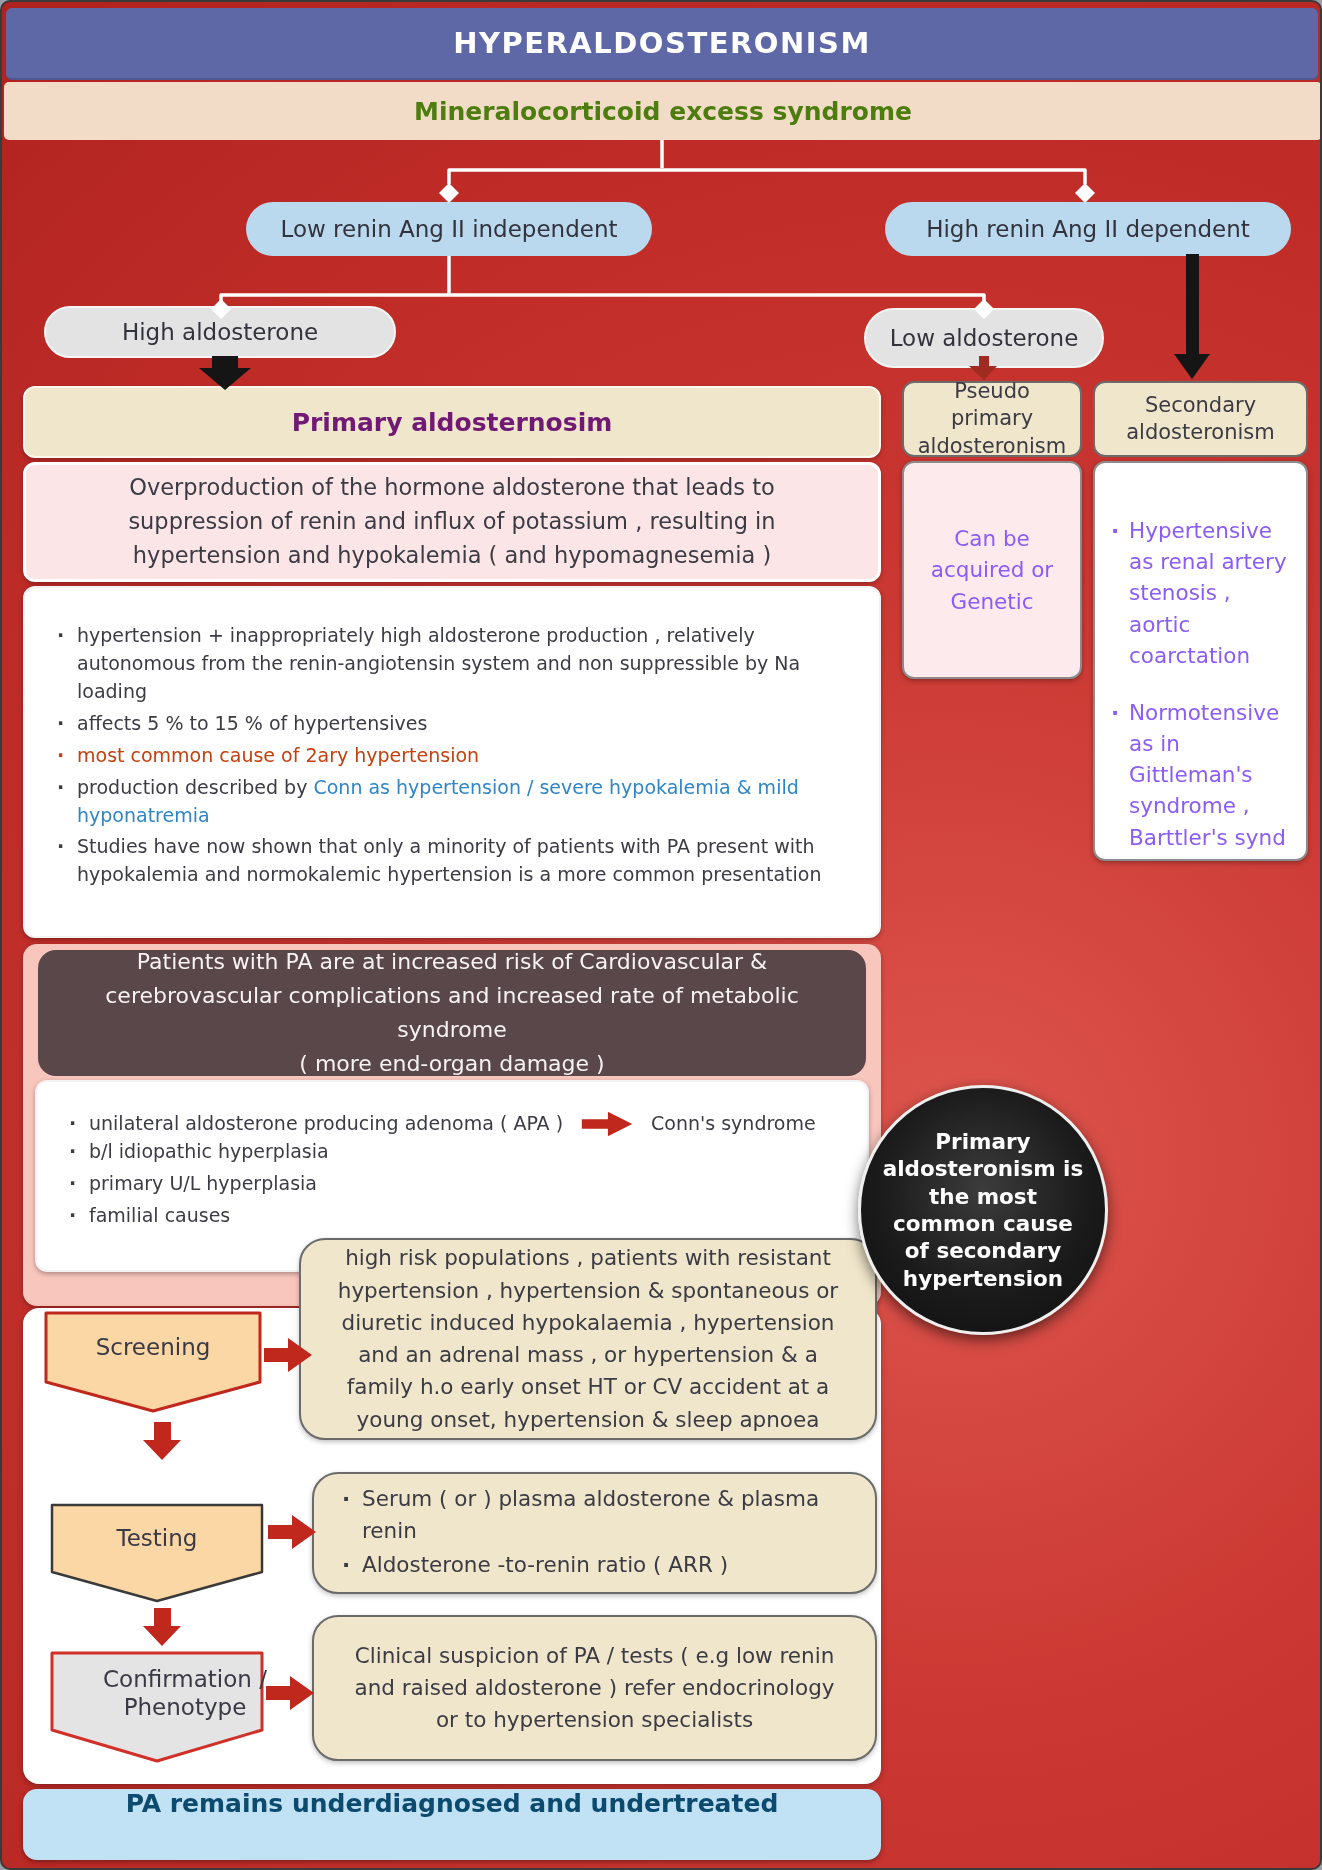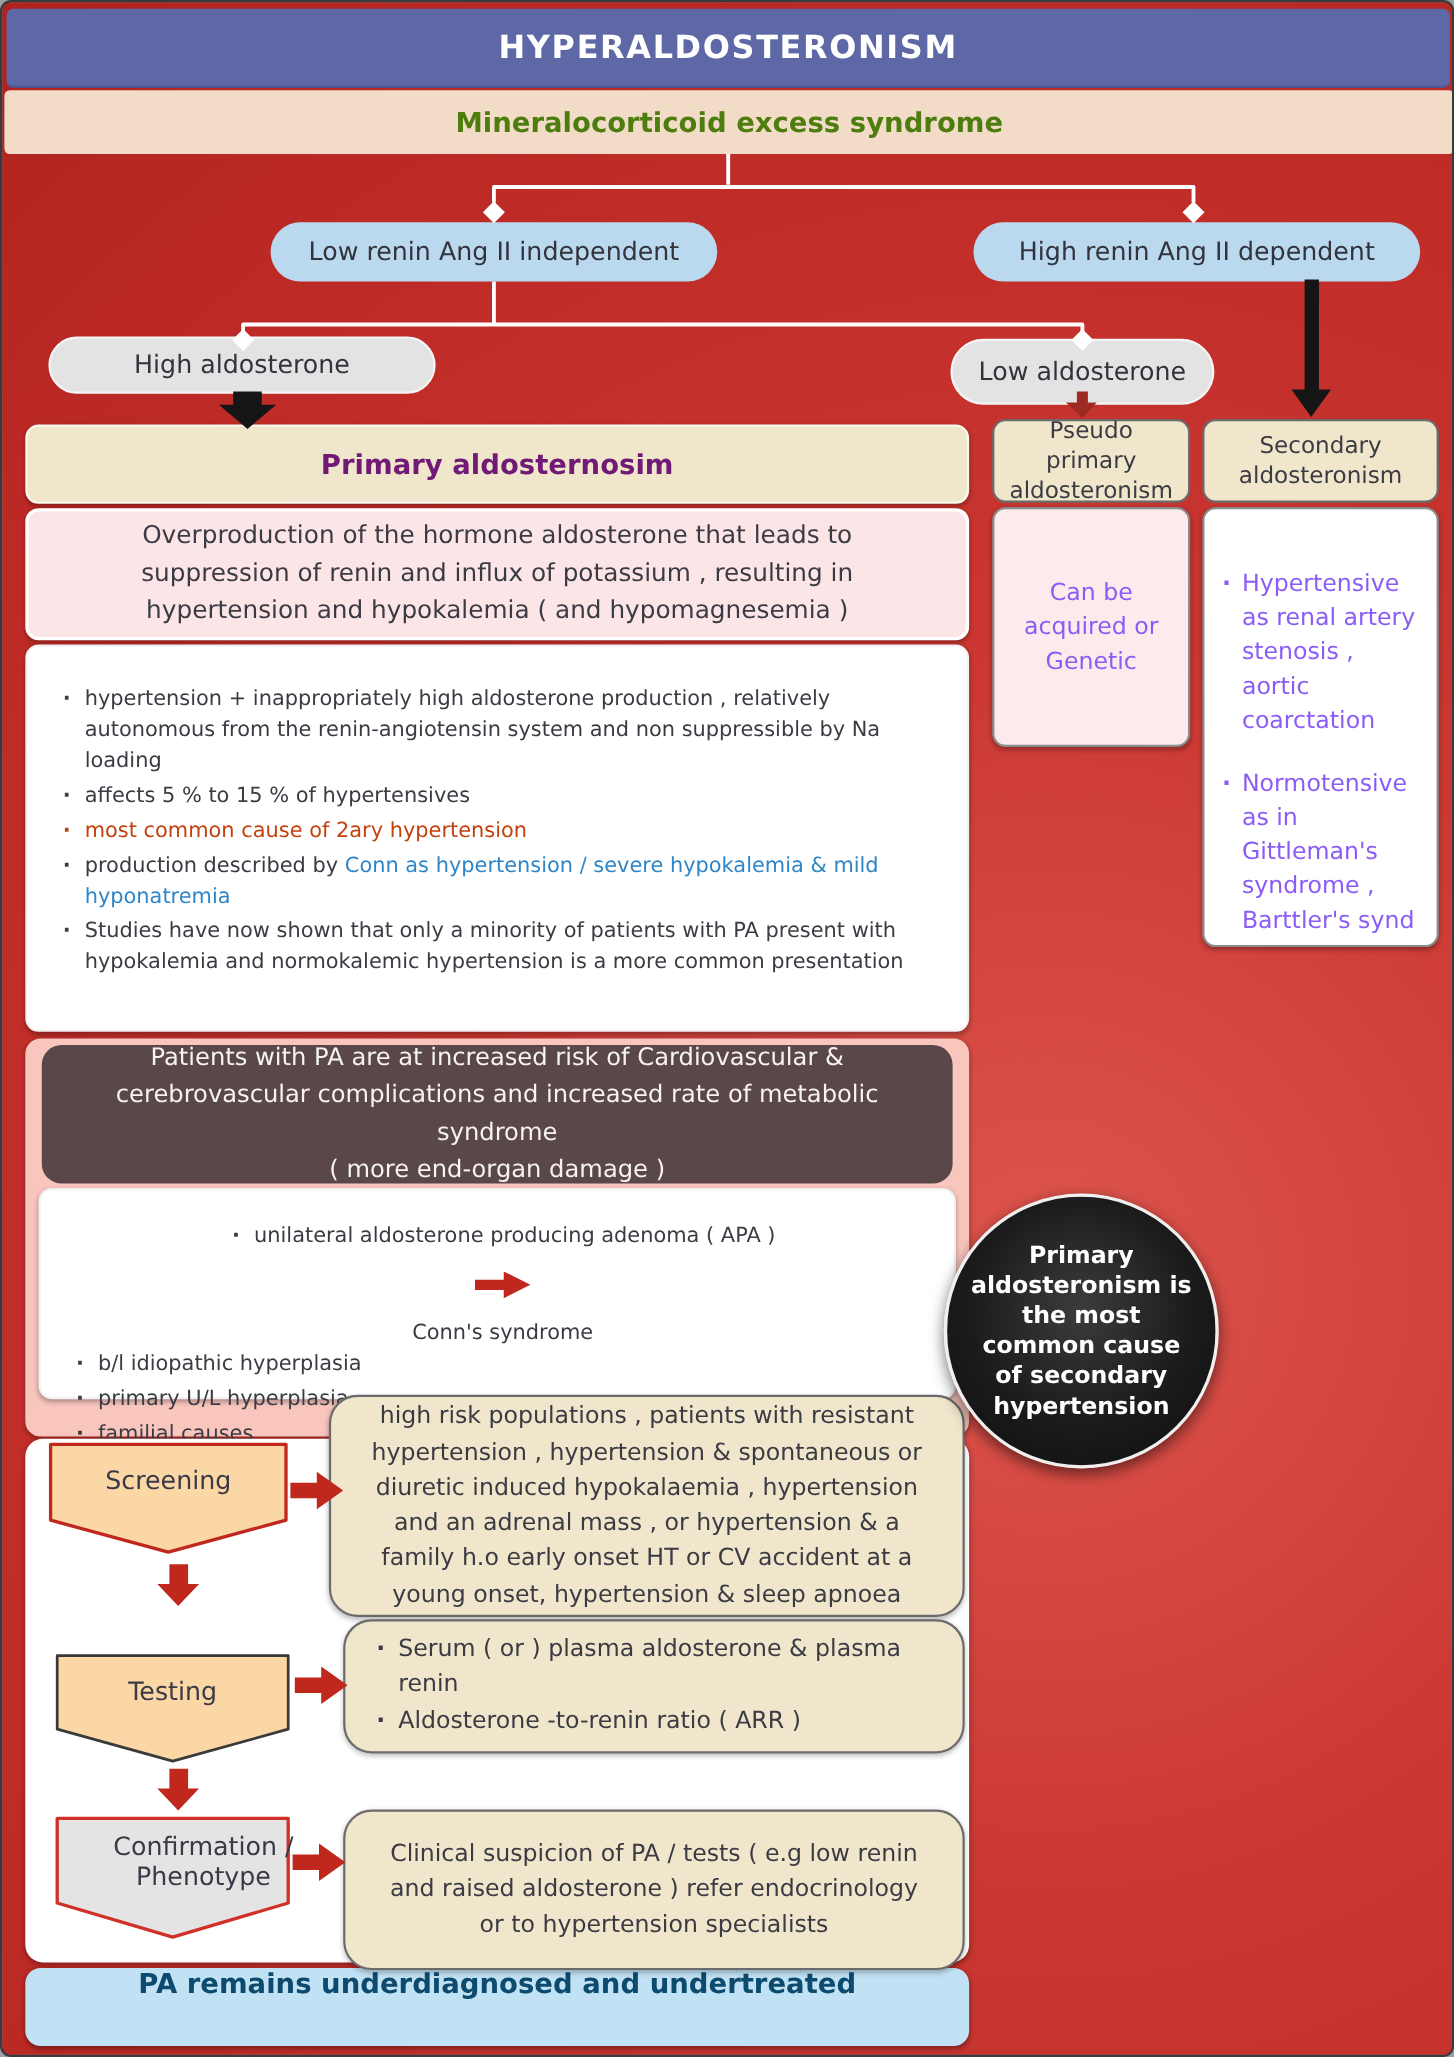--- a/index.html
+++ b/index.html
@@ -46,42 +46,42 @@
   .bullets{padding:34px 34px 10px 30px;}
   .bullet{position:relative;padding-left:22px;margin-bottom:4px;}
   .bullet::before{content:"·";position:absolute;left:2px;font-weight:bold;}
   .red-text{color:#c2410c;}
   .blue-text{color:#2e86c8;}
   .wrapper-pink{background:#f9c6bd;border-radius:14px;z-index:3;box-shadow:0 2px 5px rgba(0,0,0,.3);}
   .darkbox{
     background:#5a474a;border-radius:18px;display:flex;flex-direction:column;align-items:center;justify-content:center;
     text-align:center;color:#f7f3f3;font-size:22px;line-height:1.55;padding:6px 50px;z-index:4;
   }
-  .causes-line{display:flex;align-items:center;gap:16px;flex-direction:column;}
+  .causes-line{display:flex;align-items:center;gap:16px;}
   .circle-note{
     border-radius:50%;z-index:6;
     background:radial-gradient(circle at 50% 42%, #3c3c3c 0%, #1b1b1b 55%, #0e0e0e 100%);
     border:3px solid #efefef;box-shadow:0 5px 14px rgba(0,0,0,.55);
     display:flex;align-items:center;justify-content:center;text-align:center;
     color:#ffffff;font-weight:bold;font-size:21.5px;line-height:1.27;padding:0 20px;
   }
   .flowbox{background:#ffffff;border-radius:16px;z-index:3;box-shadow:0 2px 6px rgba(0,0,0,.3);}
   .pentagon{z-index:4;}
   .pentagon svg{position:absolute;left:0;top:0;width:100%;height:100%;}
   .pentagon .lab{
     position:absolute;left:0;top:0;width:100%;height:72%;
     display:flex;align-items:center;justify-content:center;text-align:center;
     font-size:23px;color:#3a3a46;line-height:1.25;
   }
   .detailbox{
     background:#f0e6cb;border:2px solid #6b6b6b;border-radius:26px;z-index:4;
     display:flex;flex-direction:column;justify-content:center;
     color:#3b3b44;font-size:21.5px;line-height:1.5;box-shadow:0 2px 5px rgba(0,0,0,.25);
   }
-  .detailbox.centered{align-items:flex-end;text-align:center;padding:8px 30px;margin-top:30px;}
+  .detailbox.centered{align-items:flex-end;text-align:center;padding:8px 30px;}
   .detailbox .bullet{margin-bottom:2px;}
   .col-head{
     border-radius:12px;z-index:3;display:flex;align-items:center;justify-content:center;text-align:center;
     background:#f0e6cb;border:2px solid #6b6b6b;color:#3b3b44;font-size:21px;line-height:1.3;padding:4px 8px;
   }
   .col-body{
     border-radius:12px;z-index:3;background:#ffffff;border:2px solid #8b8b8b;
     color:#8b5cf6;font-size:21.5px;line-height:1.45;box-shadow:0 2px 5px rgba(0,0,0,.3);
   }
   .col-body.pinkish{background:#fdeaec;display:flex;align-items:center;justify-content:center;text-align:center;padding:0 26px;}

